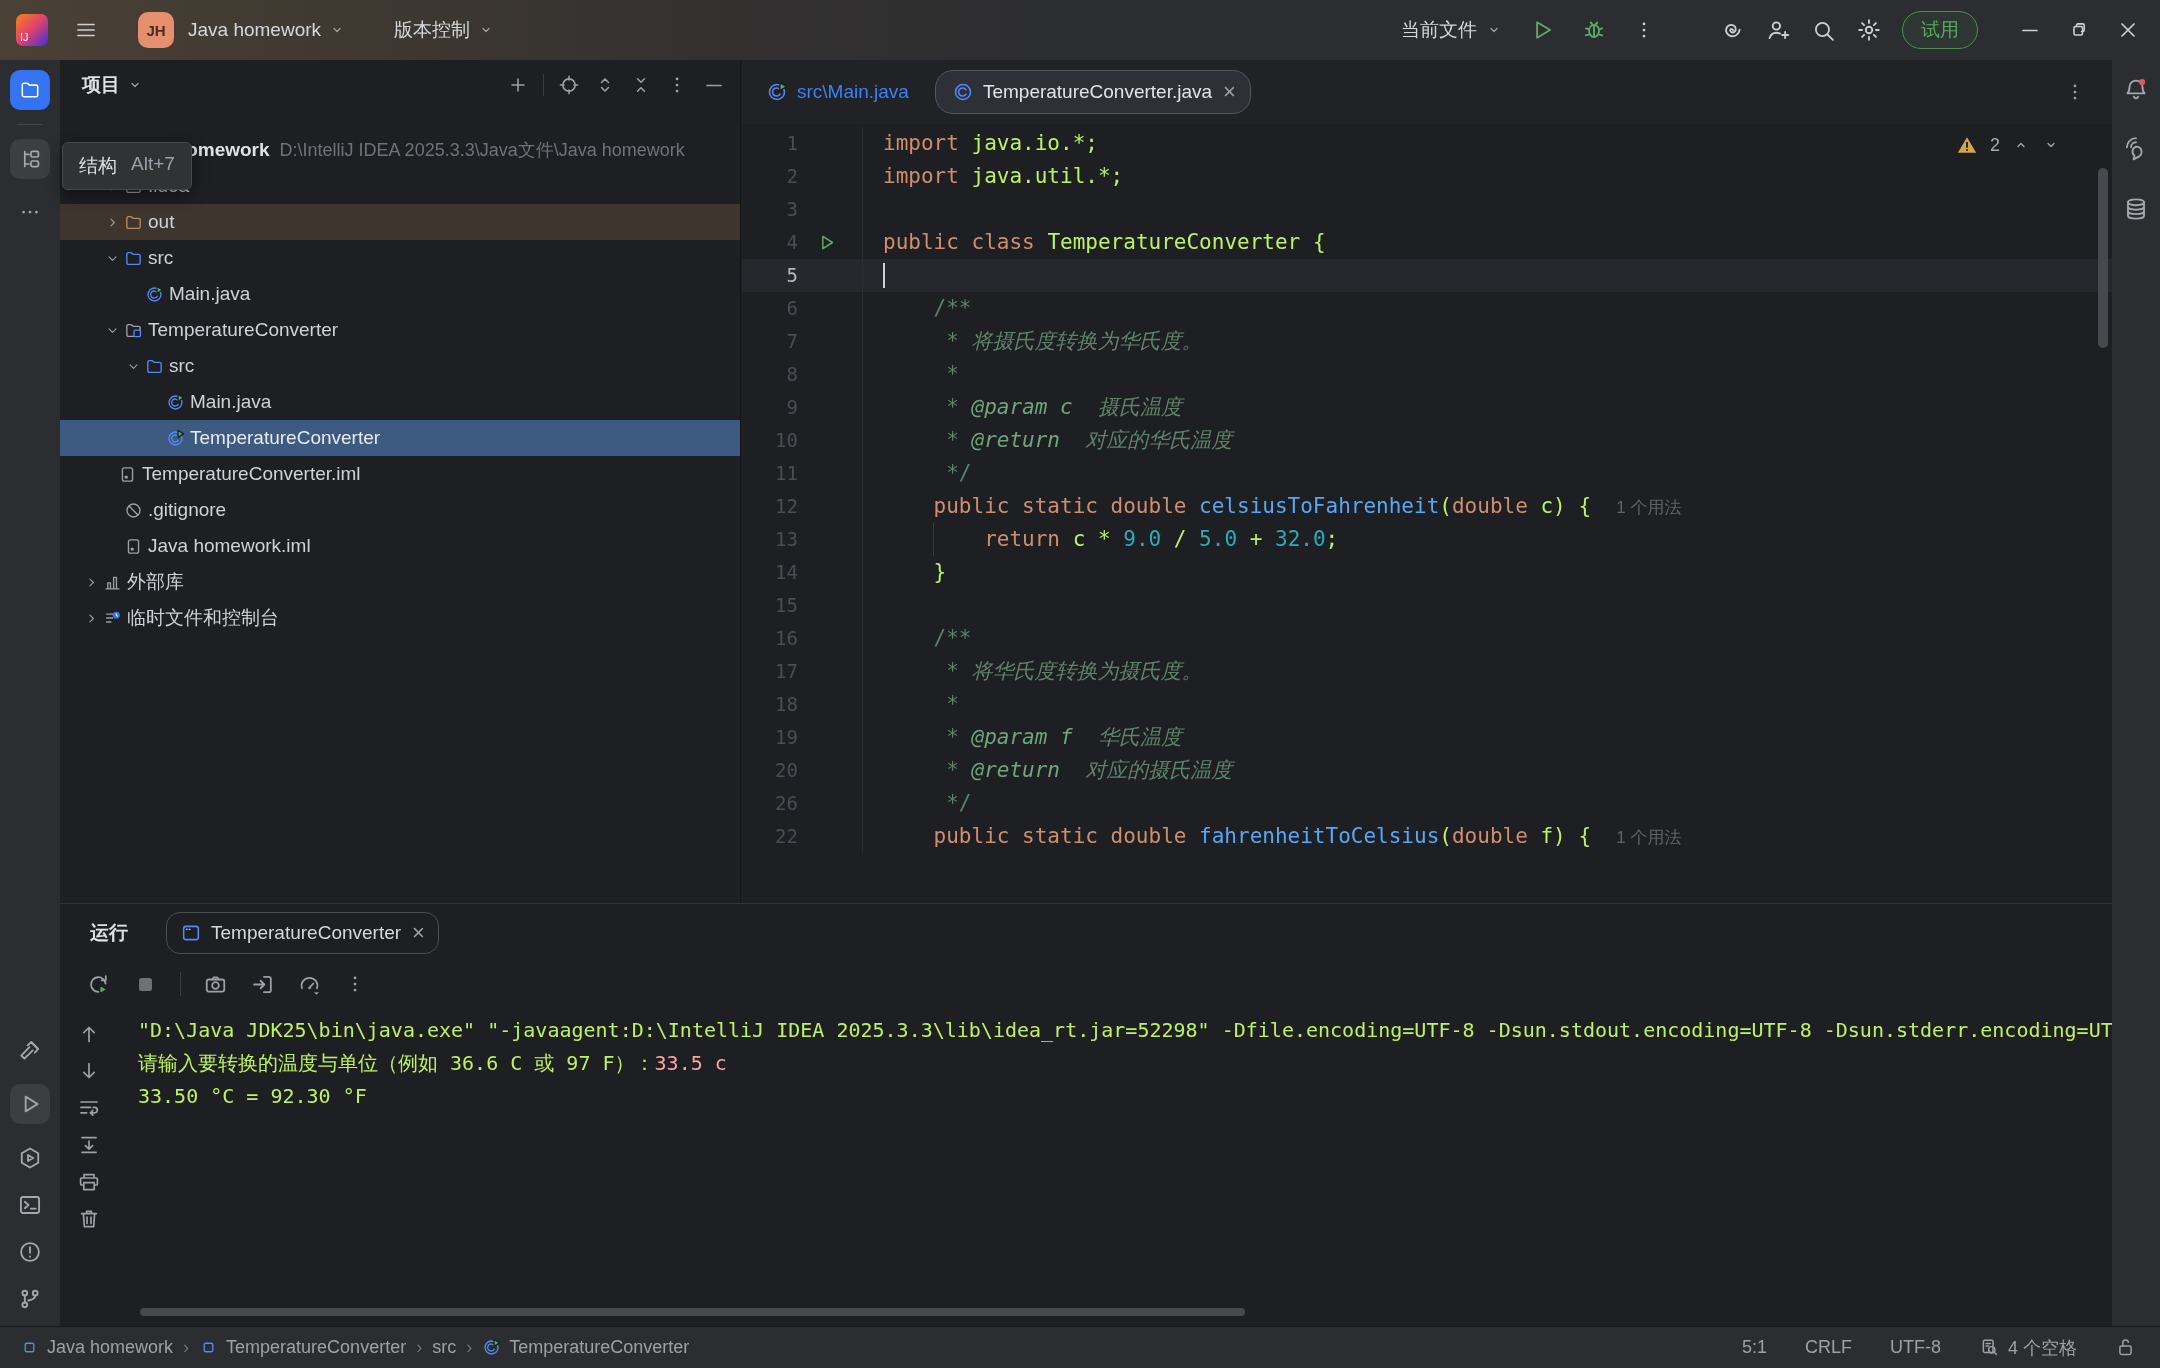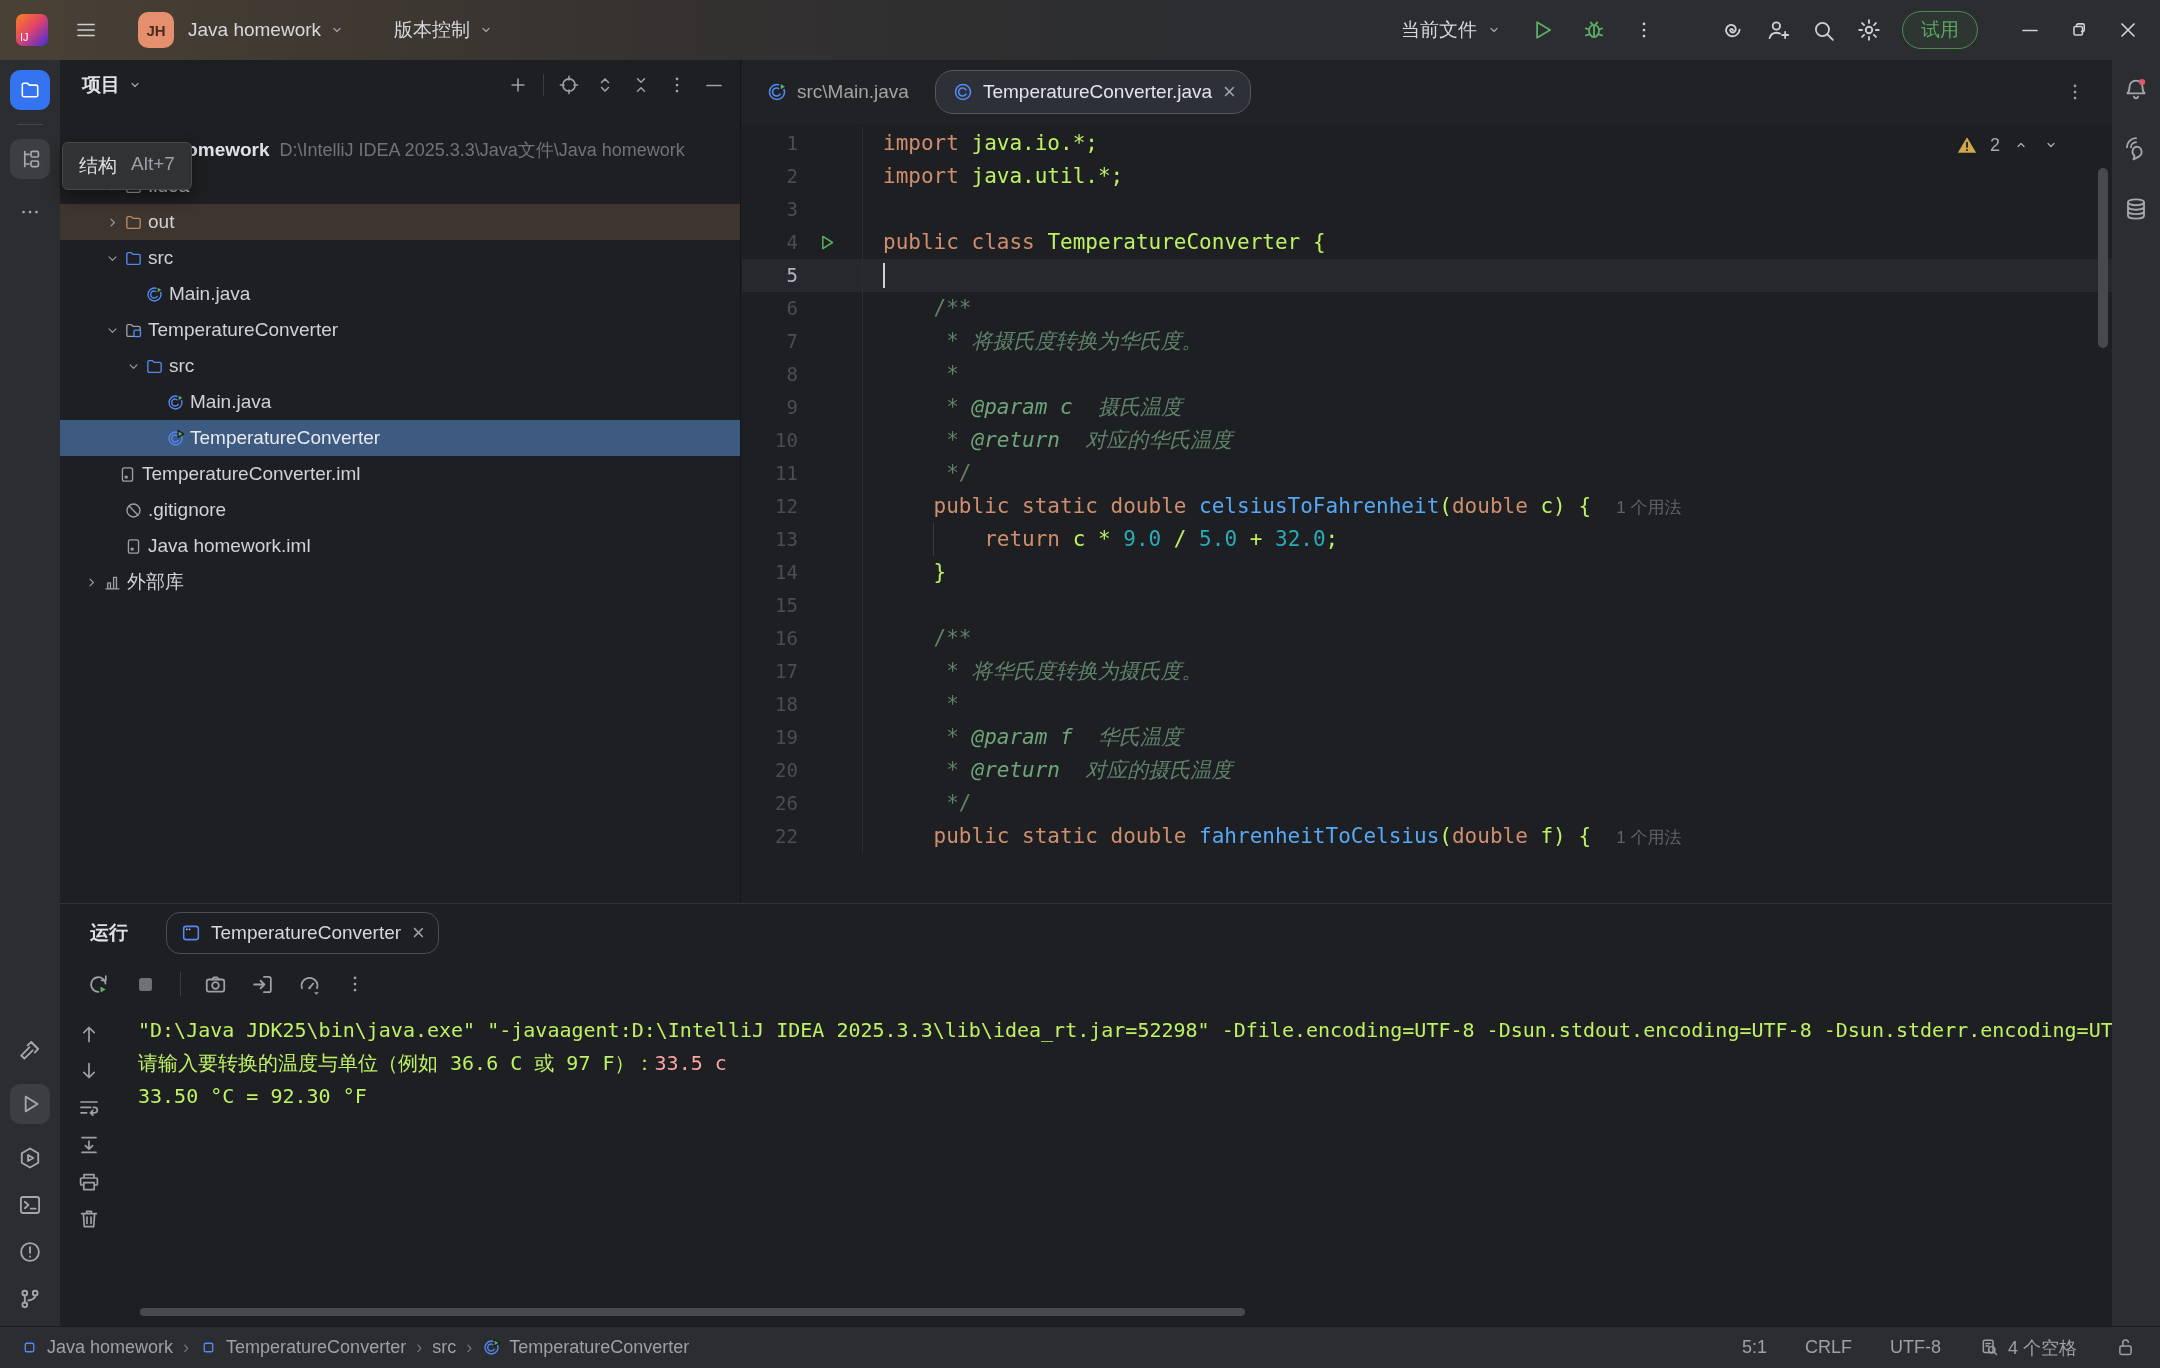--- a/index.html
+++ b/index.html
@@ -65,21 +65,21 @@
   
   .tooltip { position:absolute; left:2px; top:82px; z-index:30; background:#303234;
     border:1px solid #46484b; border-radius:6px; padding:10px 16px; display:flex; gap:14px;
     box-shadow:0 6px 16px rgba(0,0,0,.45); font-size:19px; }
   .tooltip .tt-k { color:#DFE1E5; }
   .tooltip .tt-s { color:#9DA0A6; }
 
   
   .editor { position:absolute; left:682px; right:0; top:0; height:843px; display:flex; flex-direction:column; }
   .tabbar { height:64px; flex:none; display:flex; align-items:center; padding:0 26px 0 24px; background:#202225; }
-  .tab { display:flex; align-items:center; gap:9px; color:#a3a3a3; }
+  .tab { display:flex; align-items:center; gap:9px; color:#3b82f6; }
   .tab-pill { margin-left:26px; background:#2d3036; border:1px solid #54575c; border-radius:18px;
     height:44px; display:flex; align-items:center; gap:9px; padding:0 14px 0 16px; color:#E2E4E8; }
   .tab-close { color:#9DA0A6; font-size:22px; line-height:1; margin-left:2px; }
   .tab-spacer { flex:1; }
   .codearea { position:relative; flex:1; background:#1e1f22; overflow:hidden; }
   .code-scroll { padding-top:3px; }
   .cl { display:flex; height:33px; line-height:33px; white-space:pre; position:relative;
     font-family:"DejaVu Sans Mono", monospace; font-size:21px; }
   .cl .ln { width:56px; flex:none; text-align:right; color:#494E56; font-size:19px; }
   .cl .gut { width:64px; flex:none; display:flex; align-items:center; padding-left:18px; }
@@ -511,20 +511,35 @@
                 <svg width="15" height="15" viewBox="0 0 24 24" fill="none" stroke="currentColor" stroke-width="1.7" stroke-linecap="round" stroke-linejoin="round">
                   <path d="M9.5 6.5l5.5 5.5-5.5 5.5"></path>
                 </svg>
               </span>
               <span class="ticon">
                 <svg width="19" height="19" viewBox="0 0 24 24" fill="none" stroke="currentColor" stroke-width="1.7" stroke-linecap="round" stroke-linejoin="round">
                   <path d="M3.8 20h16.4M6 20v-7.6h3.4V20M13.4 20V5.6H17V20"></path>
                 </svg>
               </span>
               <span class="tlabel">外部库</span>
+            </div>
+            <div class="trow" style="padding-left: 21px;">
+              <span class="tchev">
+                <svg width="15" height="15" viewBox="0 0 24 24" fill="none" stroke="currentColor" stroke-width="1.7" stroke-linecap="round" stroke-linejoin="round">
+                  <path d="M9.5 6.5l5.5 5.5-5.5 5.5"></path>
+                </svg>
+              </span>
+              <span class="ticon">
+                <svg width="19" height="19" viewBox="0 0 24 24" fill="none" stroke="currentColor" stroke-width="1.7" stroke-linecap="round" stroke-linejoin="round">
+                  <path d="M4.6 6.4h10M4.6 11.4h7.6M4.6 16.4h5.4"></path>
+                  <circle cx="16.8" cy="8" r="4.4" fill="#3574F0" stroke="none"></circle>
+                  <path d="M16.8 5.9V8l1.5 1" stroke="#FFFFFF" stroke-width="1.3"></path>
+                </svg>
+              </span>
+              <span class="tlabel">临时文件和控制台</span>
             </div>
           </div>
       </div>
 
       <div class="tooltip">
         <span class="tt-k">结构</span>
         <span class="tt-s">Alt+7</span>
       </div>
 
       <div class="editor">

